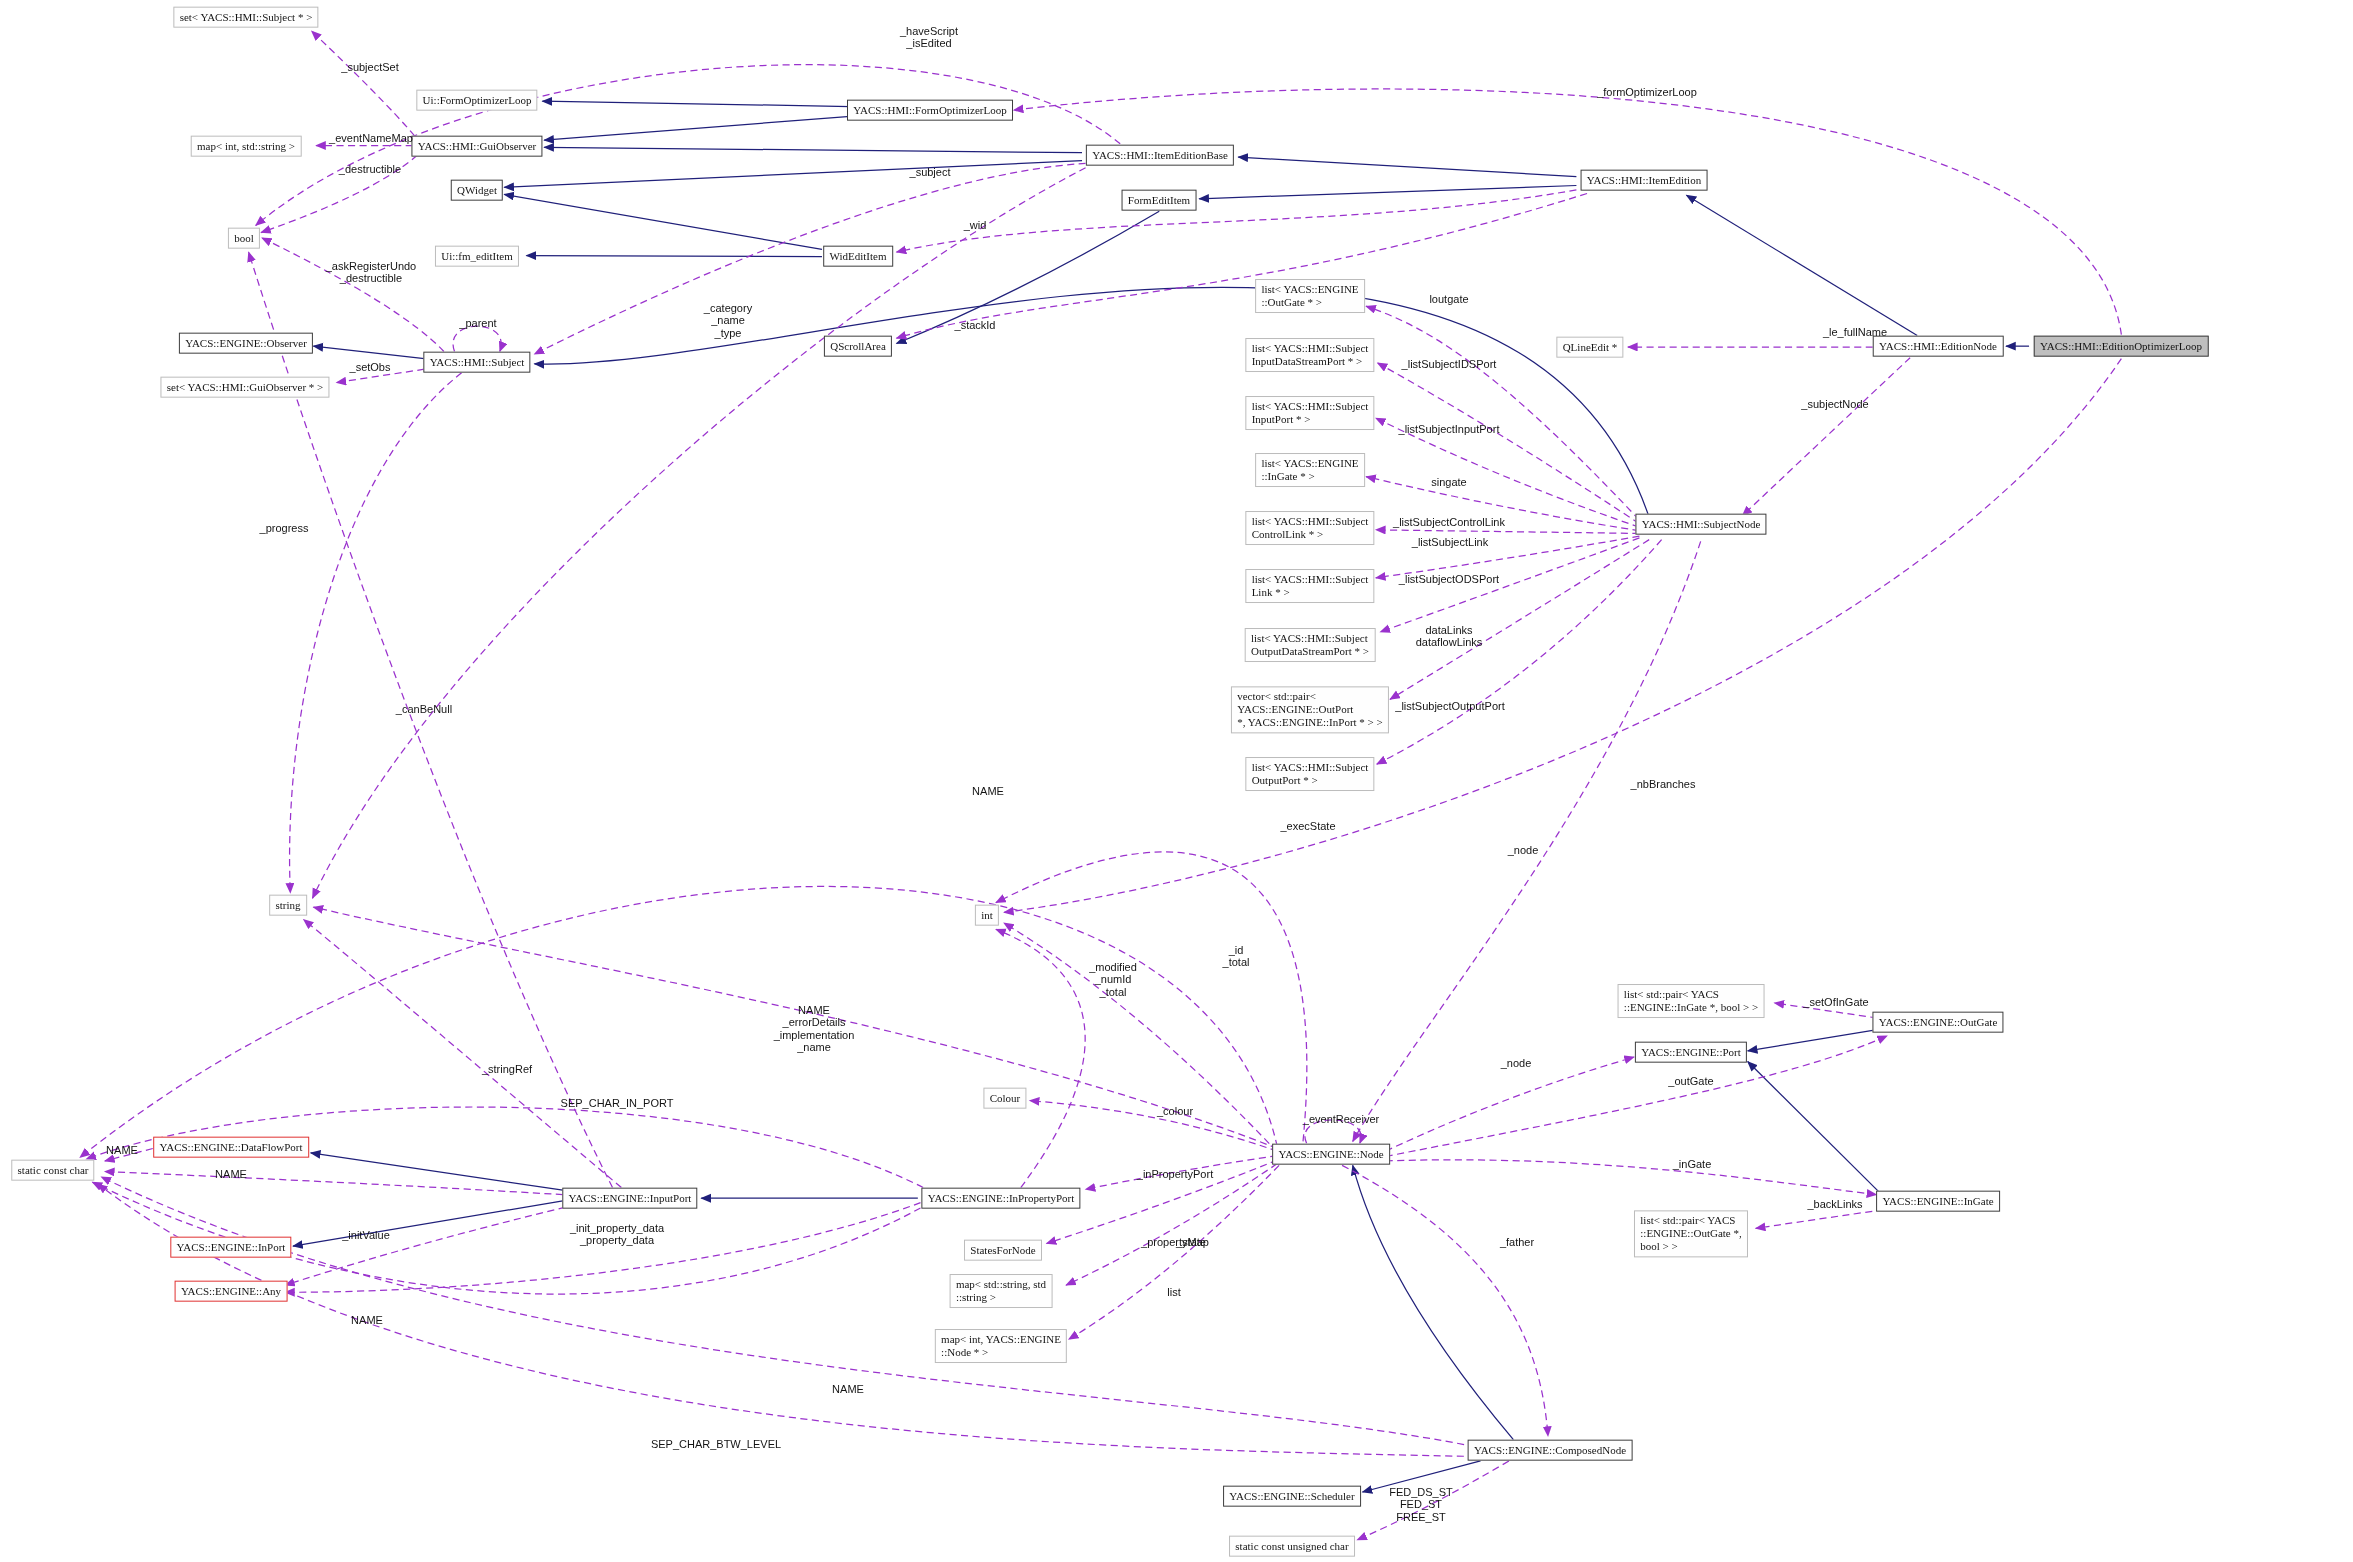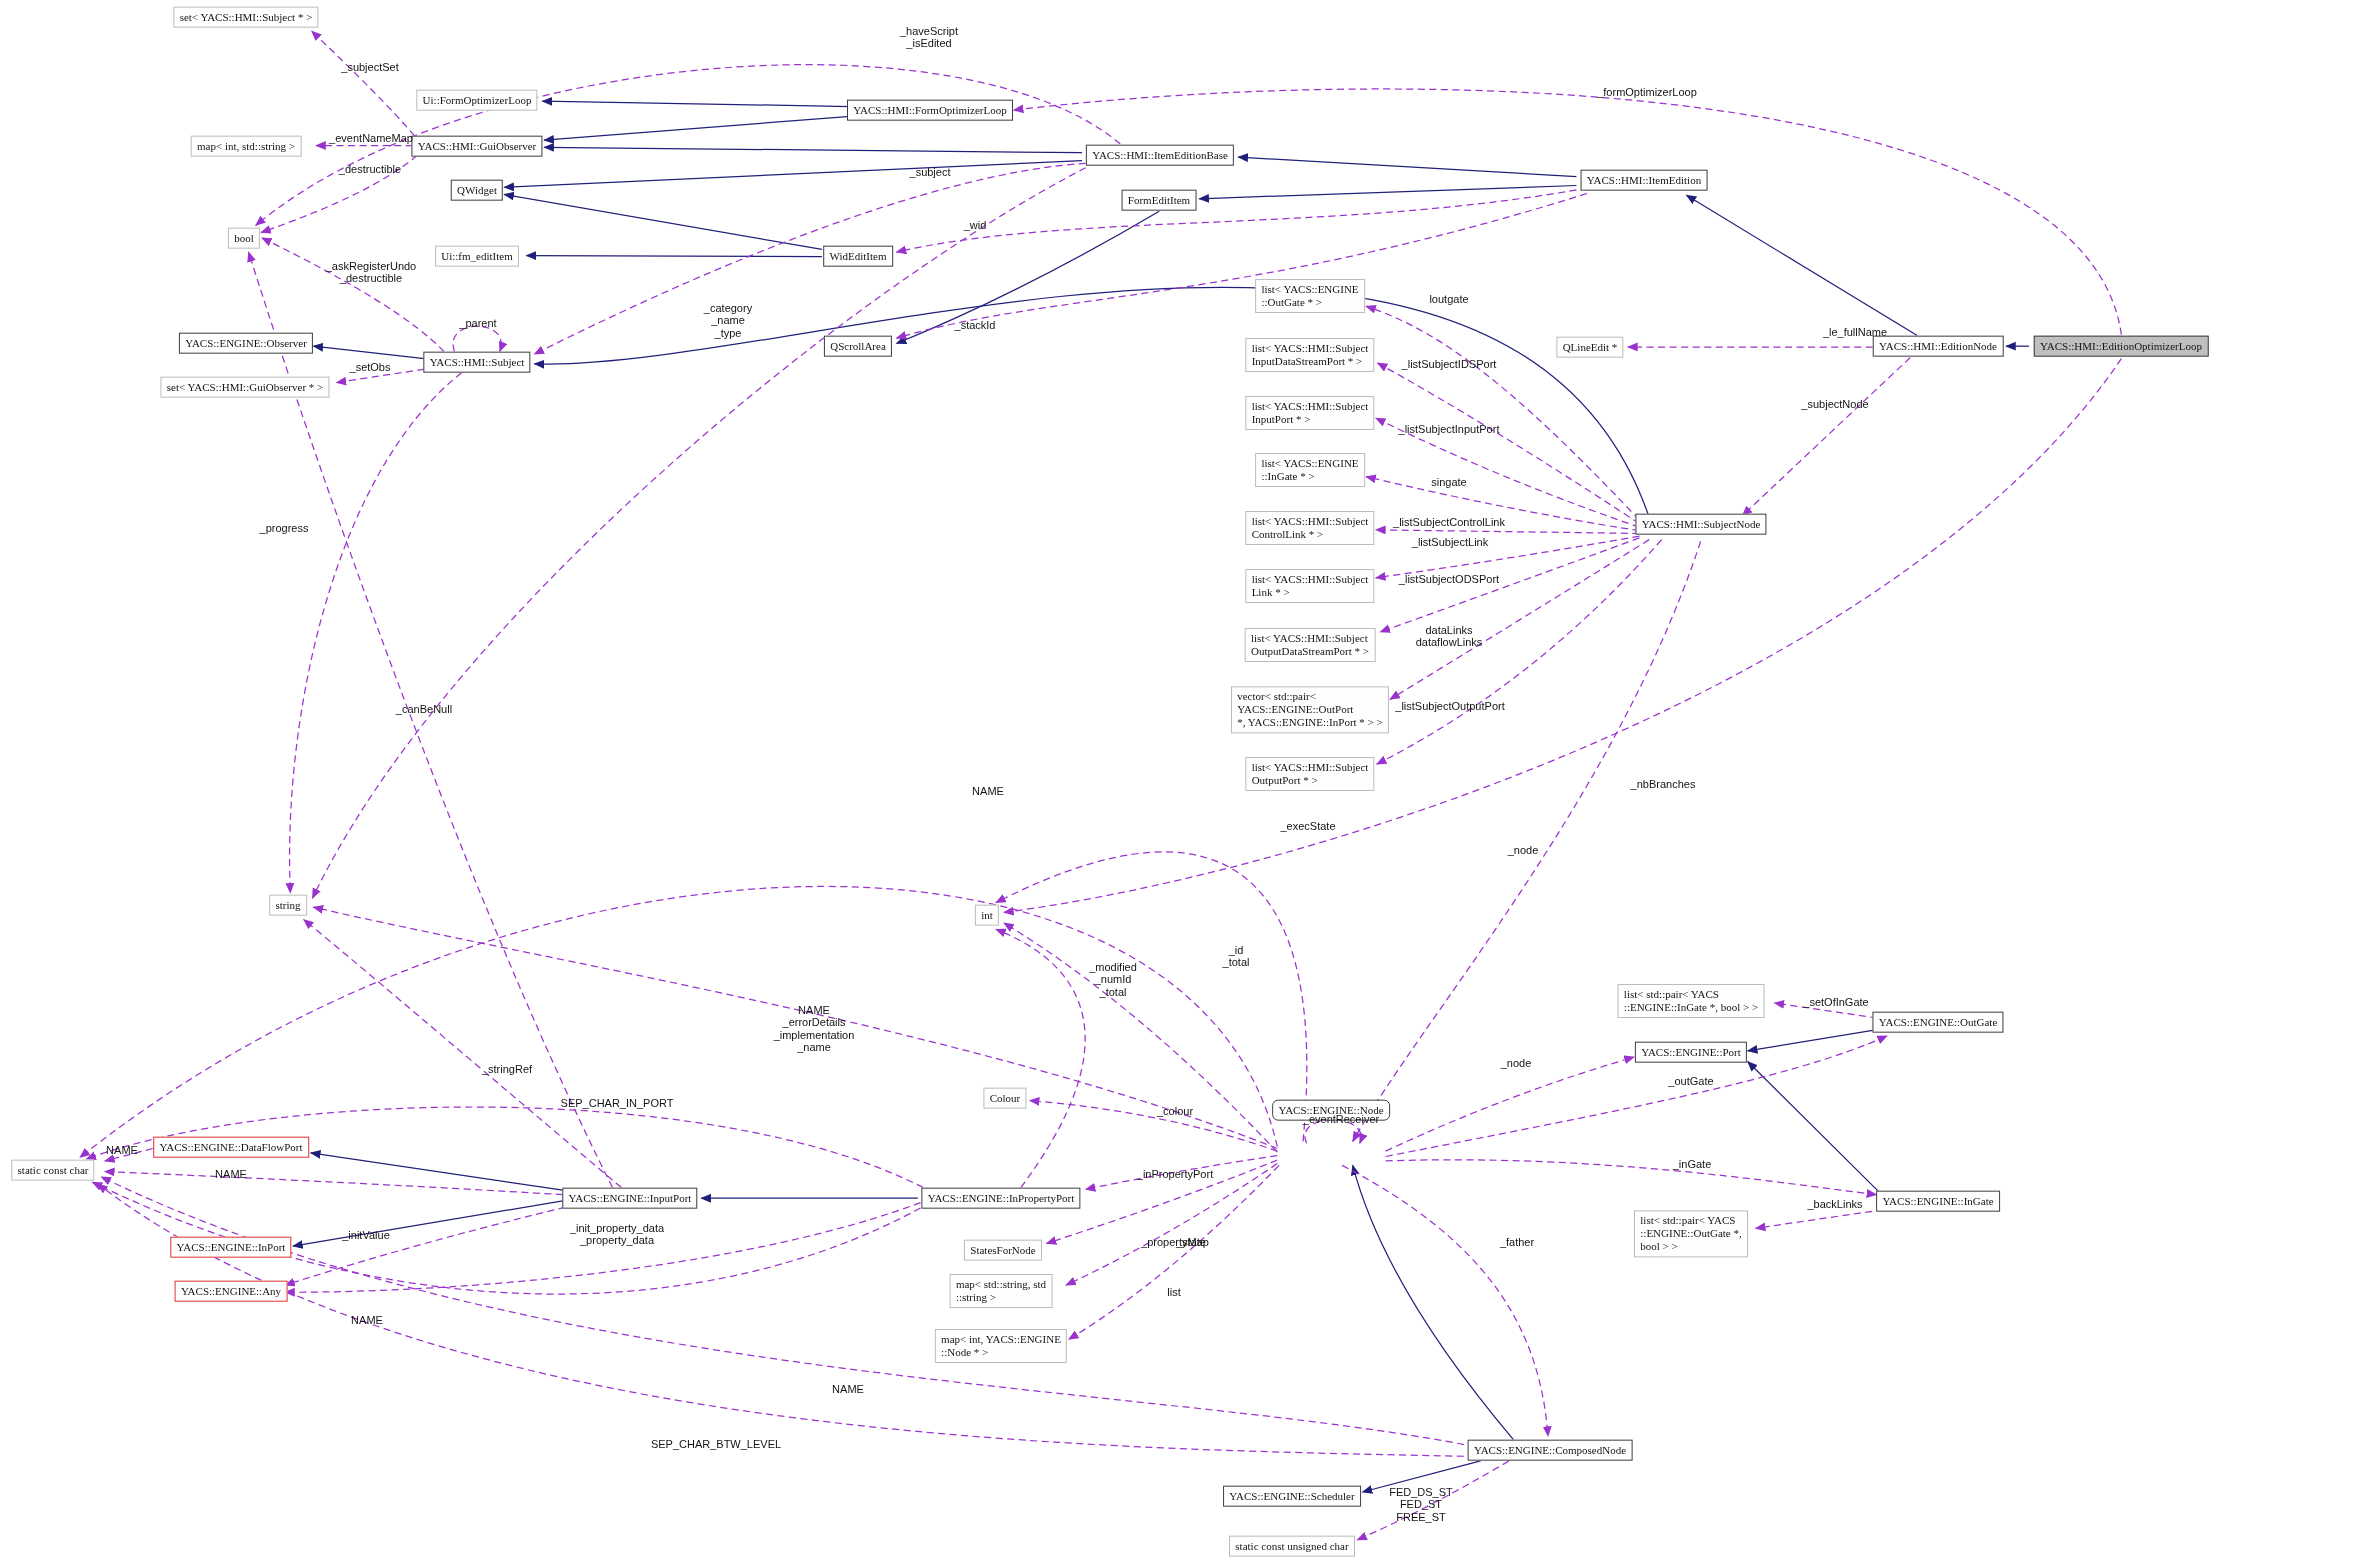--- a/index.html
+++ b/index.html
@@ -141,21 +141,21 @@
 OutputDataStreamPort * &gt;</div>
     <div class="node" style="left: 1310px; top: 710px;">vector&lt; std::pair&lt;
 YACS::ENGINE::OutPort
 *, YACS::ENGINE::InPort * &gt; &gt;</div>
     <div class="node" style="left: 1310px; top: 774px;">list&lt; YACS::HMI::Subject
 OutputPort * &gt;</div>
     <div class="node bold" style="left: 1701px; top: 512px; margin-top: 12px;">YACS::HMI::SubjectNode</div>
     <div class="node" style="left: 288px; top: 905px;">string</div>
     <div class="node" style="left: 987px; top: 915px;">int</div>
     <div class="node" style="left: 1005px; top: 1098px;">Colour</div>
-    <div class="node bold" style="left: 1331px; top: 1110px; border-radius: 6px;">YACS::ENGINE::Node</div>
+    <div class="node bold" style="left: 1331px; top: 1154px;">YACS::ENGINE::Node</div>
     <div class="node bold" style="left: 630px; top: 1198px;">YACS::ENGINE::InputPort</div>
     <div class="node bold" style="left: 1001px; top: 1198px;">YACS::ENGINE::InPropertyPort</div>
     <div class="node" style="left: 1003px; top: 1250px;">StatesForNode</div>
     <div class="node" style="left: 1001px; top: 1291px;">map&lt; std::string, std
 ::string &gt;</div>
     <div class="node" style="left: 1001px; top: 1346px;">map&lt; int, YACS::ENGINE
 ::Node * &gt;</div>
     <div class="node" style="left: 53px; top: 1170px;">static const char</div>
     <div class="node red" style="left: 231px; top: 1147px;">YACS::ENGINE::DataFlowPort</div>
     <div class="node red" style="left: 231px; top: 1247px;">YACS::ENGINE::InPort</div>

